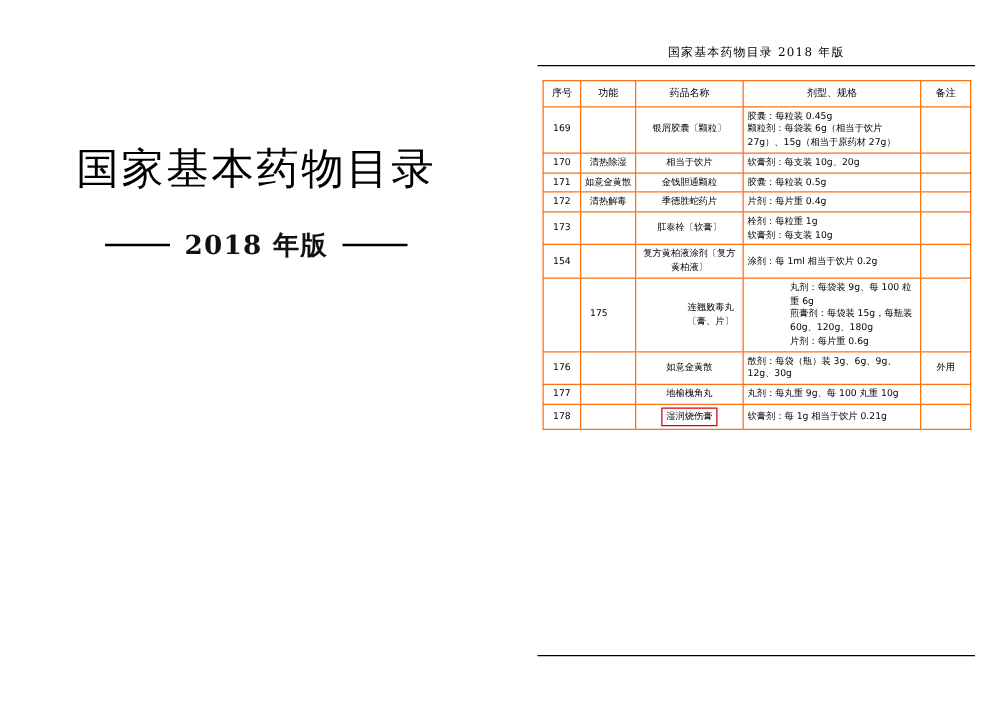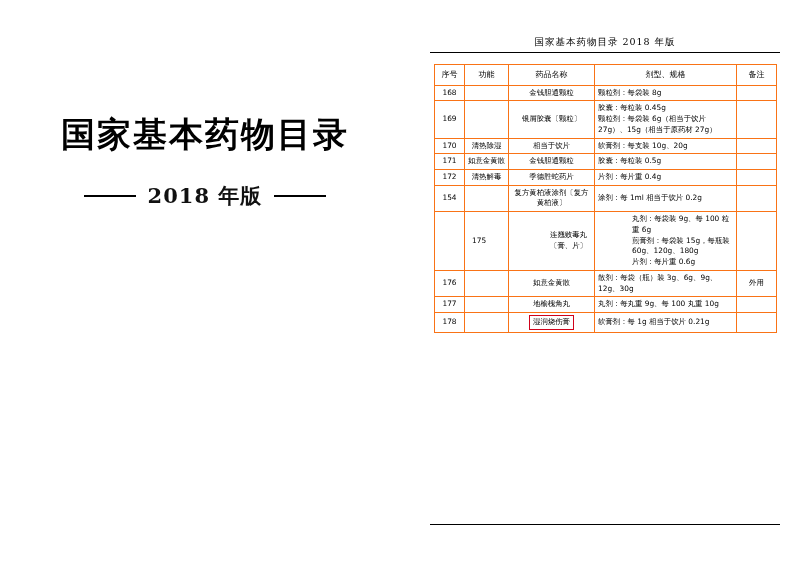--- a/index.html
+++ b/index.html
@@ -28,21 +28,21 @@
     width: 410px;
     height: 570px;
   }
   .cover-title {
     position: absolute;
     left: 0;
     top: 112px;
     width: 410px;
     text-align: center;
     font-family: "DejaVu Serif", serif;
-    font-weight: bold;
+    font-weight: normal;
     font-size: 34px;
     letter-spacing: 2px;
     color: #000;
   }
   .cover-year-wrap {
     position: absolute;
     left: 0;
     top: 182px;
     width: 410px;
     display: flex;
@@ -197,27 +197,20 @@
         <tr>
           <th>序号</th>
           <th>功能</th>
           <th>药品名称</th>
           <th>剂型、规格</th>
           <th>备注</th>
         </tr>
       </thead>
       <tbody id="cat-body">
           <tr>
-            <td class="no">168</td>
-            <td class="fn"></td>
-            <td class="name">金钱胆通颗粒</td>
-            <td class="spec">颗粒剂：每袋装 8g</td>
-            <td class="note"></td>
-          </tr>
-          <tr>
             <td class="no">169</td>
             <td class="fn"></td>
             <td class="name">银屑胶囊〔颗粒〕</td>
             <td class="spec">胶囊：每粒装 0.45g<br>颗粒剂：每袋装 6g（相当于饮片 27g）、15g（相当于原药材 27g）</td>
             <td class="note"></td>
           </tr>
           <tr>
             <td class="no">170</td>
             <td class="fn">清热除湿</td>
             <td class="name">相当于饮片</td>
@@ -232,20 +225,27 @@
             <td class="note"></td>
           </tr>
           <tr>
             <td class="no">172</td>
             <td class="fn">清热解毒</td>
             <td class="name">季德胜蛇药片</td>
             <td class="spec">片剂：每片重 0.4g</td>
             <td class="note"></td>
           </tr>
           <tr>
+            <td class="no">173</td>
+            <td class="fn"></td>
+            <td class="name">肛泰栓〔软膏〕</td>
+            <td class="spec">栓剂：每粒重 1g<br>软膏剂：每支装 10g</td>
+            <td class="note"></td>
+          </tr>
+          <tr>
             <td class="no">154</td>
             <td class="fn"></td>
             <td class="name">复方黄柏液涂剂〔复方黄柏液〕</td>
             <td class="spec">涂剂：每 1ml 相当于饮片 0.2g</td>
             <td class="note"></td>
           </tr>
           <tr class="tall">
             <td class="no">175</td>
             <td class="fn"></td>
             <td class="name">连翘败毒丸〔膏、片〕</td>

